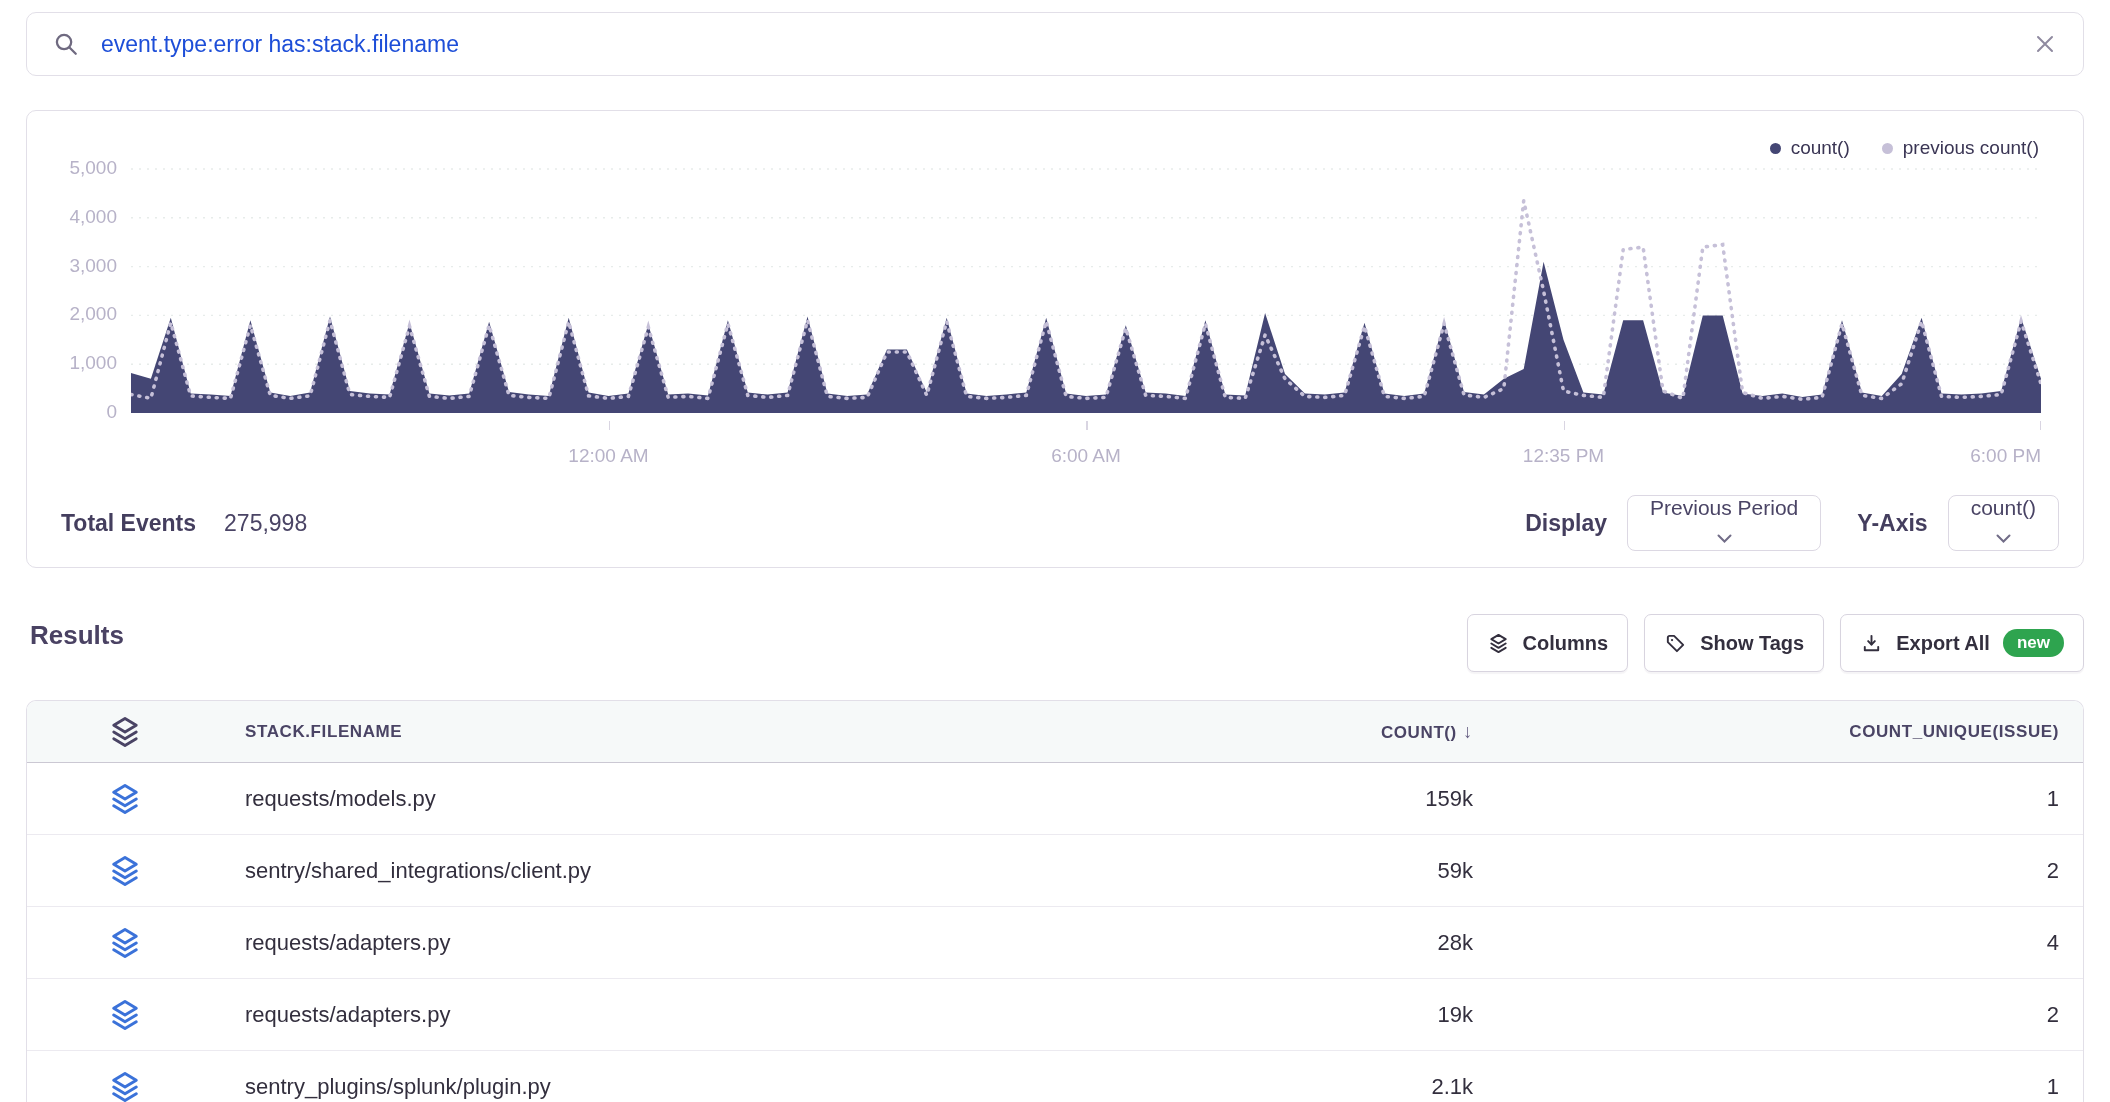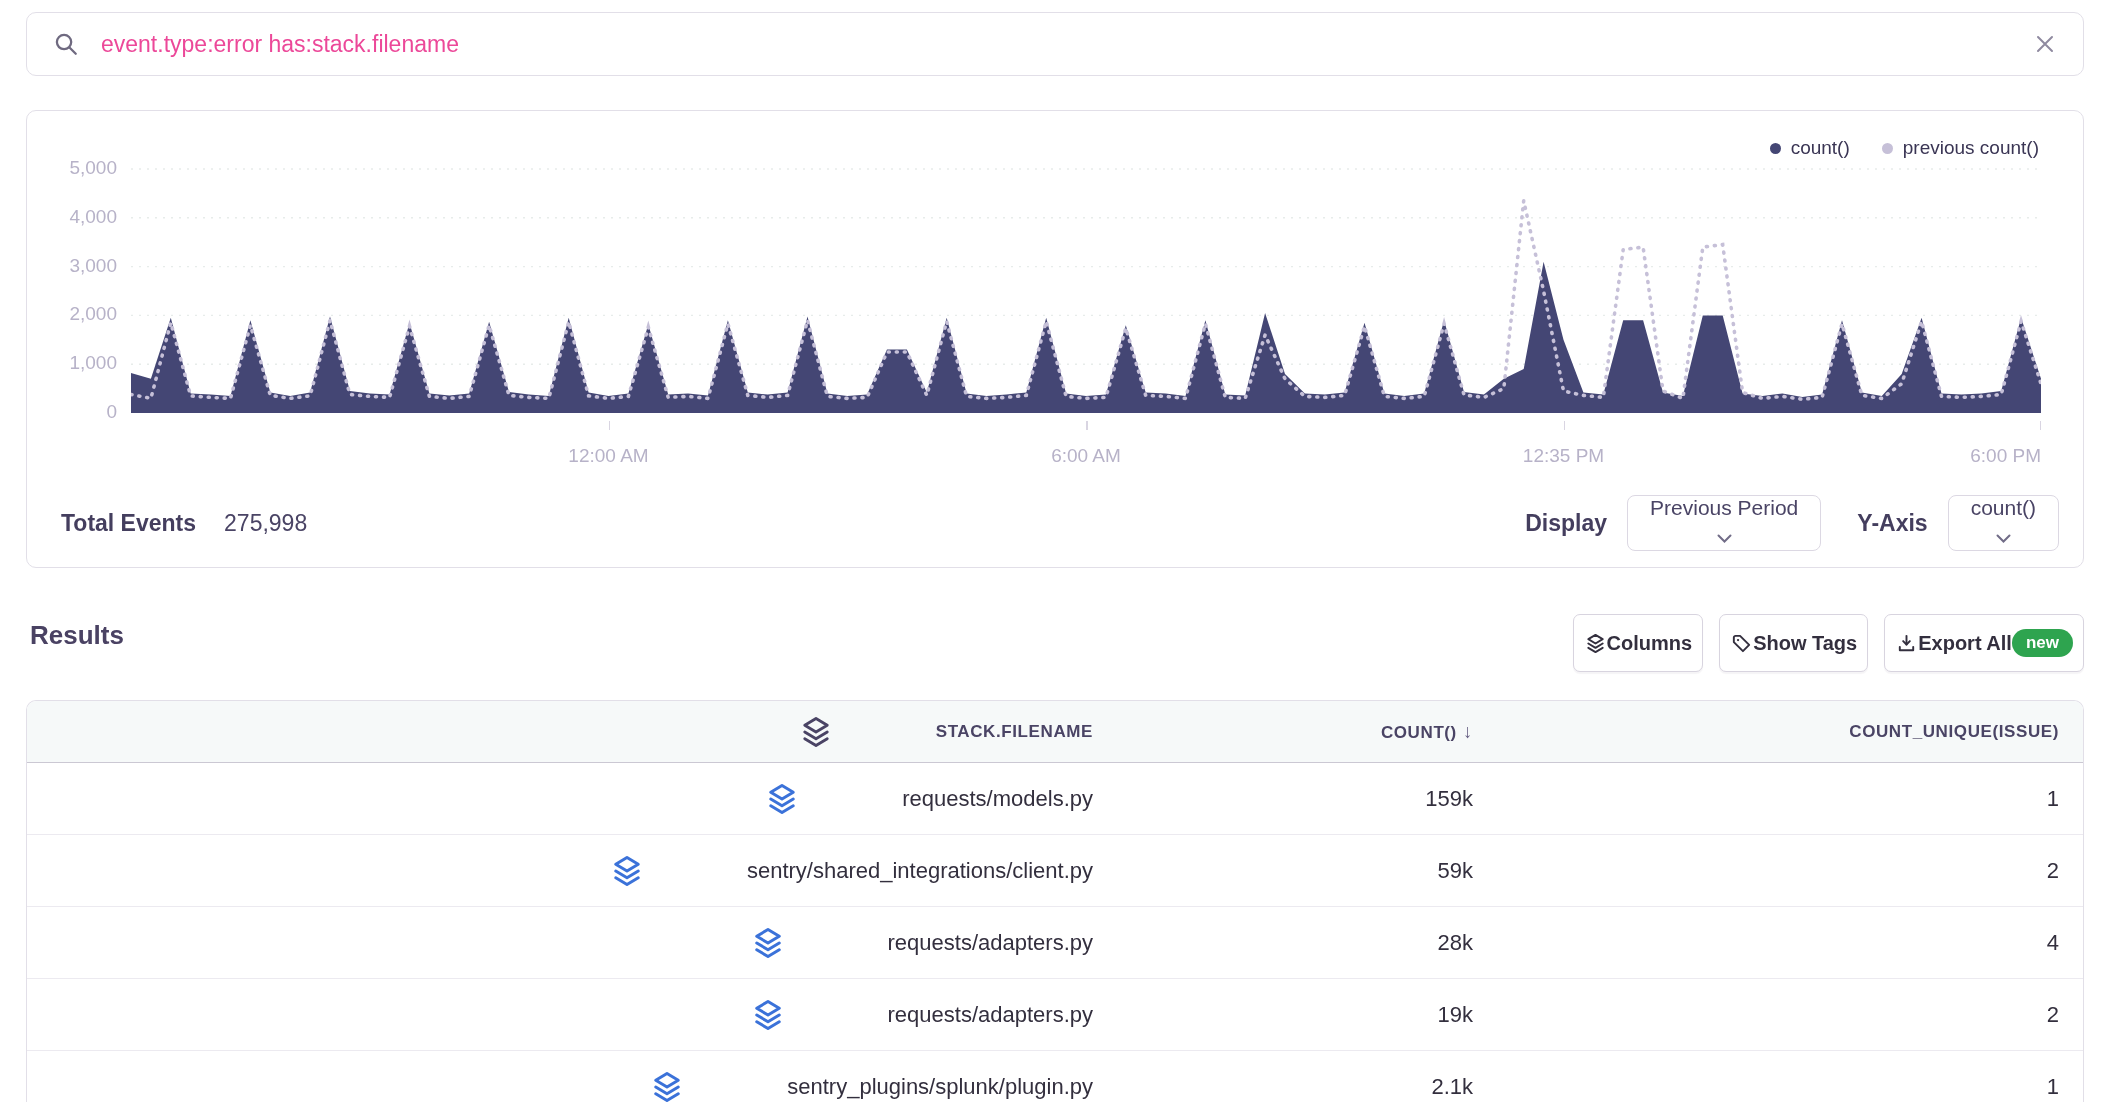--- a/index.html
+++ b/index.html
@@ -7,21 +7,21 @@
   body {
     width:2110px; height:1102px; overflow:hidden; position:relative;
     background:#ffffff; font-family:"Liberation Sans", sans-serif; color:#3E3A52;
   }
   .card {
     position:absolute; left:26px; width:2058px; background:#fff;
     border:1.5px solid #E2DFE8; border-radius:10px;
   }
   
   #search-card { top:12px; height:64px; display:flex; align-items:center; padding:0 26px; gap:20px; }
-  .query-input { flex:1; border:none; outline:none; font-size:23px; color:#ec4899; font-family:inherit; background:transparent; }
+  .query-input { flex:1; border:none; outline:none; font-size:23px; color:#1d4ed8; font-family:inherit; background:transparent; }
   .icon-btn { display:flex; align-items:center; justify-content:center; cursor:pointer; }
   
   #chart-card { top:110px; height:458px; }
   .legend { position:absolute; top:26px; right:44px; display:flex; gap:32px; align-items:center; font-size:19px; color:#3A3554; }
   .legend-item { display:flex; align-items:center; gap:10px; cursor:pointer; }
   .dot { width:11px; height:11px; border-radius:50%; }
   .y-labels { position:absolute; top:50px; left:0; width:90px; height:258px; font-size:19px; color:#B7B2C8; }
   .y-labels span { position:absolute; right:0; }
   .yt0{top:-4px;} .yt1{top:45px;} .yt2{top:94px;} .yt3{top:142px;} .yt4{top:191px;} .yt5{top:240px;}
   .plot { position:absolute; left:104px; top:50px; width:1910px; height:258px; }
@@ -35,27 +35,27 @@
   .chart-footer { position:absolute; left:0; right:0; top:382px; height:60px; display:flex; align-items:center; padding:0 24px 0 34px; }
   .total-label { font-weight:700; font-size:23px; color:#443E5E; }
   .total-value { margin-left:28px; font-size:23px; color:#4A4465; }
   .spacer { flex:1; }
   .ctl-label { font-weight:700; font-size:23px; color:#443E5E; margin-right:20px; }
   .ctl-label + .dropdown { margin-right:36px; }
   .dropdown { height:56px; border:1.5px solid #DCD8E3; border-radius:8px; display:flex; align-items:center; gap:14px; padding:0 22px; font-size:21px; color:#4A4465; background:#fff; cursor:pointer;flex-direction:column; }
   
   .results-heading { position:absolute; top:620px; left:30px; font-size:26px; font-weight:700; color:#4A4263; }
   .actions { position:absolute; top:614px; right:26px; display:flex; gap:16px; }
-  .btn { height:58px; border:1.5px solid #D8D4DF; border-radius:7px; background:#fff; display:flex; align-items:center; padding:0 10px; font-size:20px; font-weight:700; color:#332F3E; box-shadow:0 2px 1px rgba(50,45,70,0.05); cursor:pointer; }
+  .btn { height:58px; border:1.5px solid #D8D4DF; border-radius:7px; background:#fff; display:flex; align-items:center; gap:13px; padding:0 19px; font-size:20px; font-weight:700; color:#332F3E; box-shadow:0 2px 1px rgba(50,45,70,0.05); cursor:pointer; }
   .badge { background:#2EA44F; color:#fff; font-size:17px; font-weight:700; border-radius:14px; padding:4px 14px; line-height:1.2; }
   
   #table-card { top:700px; height:402px; border-radius:10px 10px 0 0; border-bottom:none; overflow:hidden; }
   .thead { height:62px; background:#F6F9F9; border-bottom:1.5px solid #CBC8D3; display:flex; align-items:center; padding-right:24px; font-size:17px; font-weight:700; letter-spacing:0.6px; color:#4A4465; }
   .trow { height:72px; display:flex; align-items:center; padding-right:24px; border-bottom:1.5px solid #ECEAF0; font-size:22px; color:#332F3E; background:#fff; cursor:pointer; }
-  .col-file { flex:1; display:flex; align-items:center;justify-content:flex-end; }
+  .col-file { flex:1; display:flex; align-items:center; }
   .cell-icon { width:40px; height:40px; margin-left:80px; flex:0 0 auto; display:flex; align-items:center; }
   .file-text { margin-left:98px; }
   .col-count { width:380px; text-align:right; }
   .col-unique { width:586px; text-align:right; }
   .sort-arrow { font-size:19px; color:#696285; margin-left:6px; font-weight:400; }
   .th-click { cursor:pointer; }
 </style>
 </head>
 <body>
 

